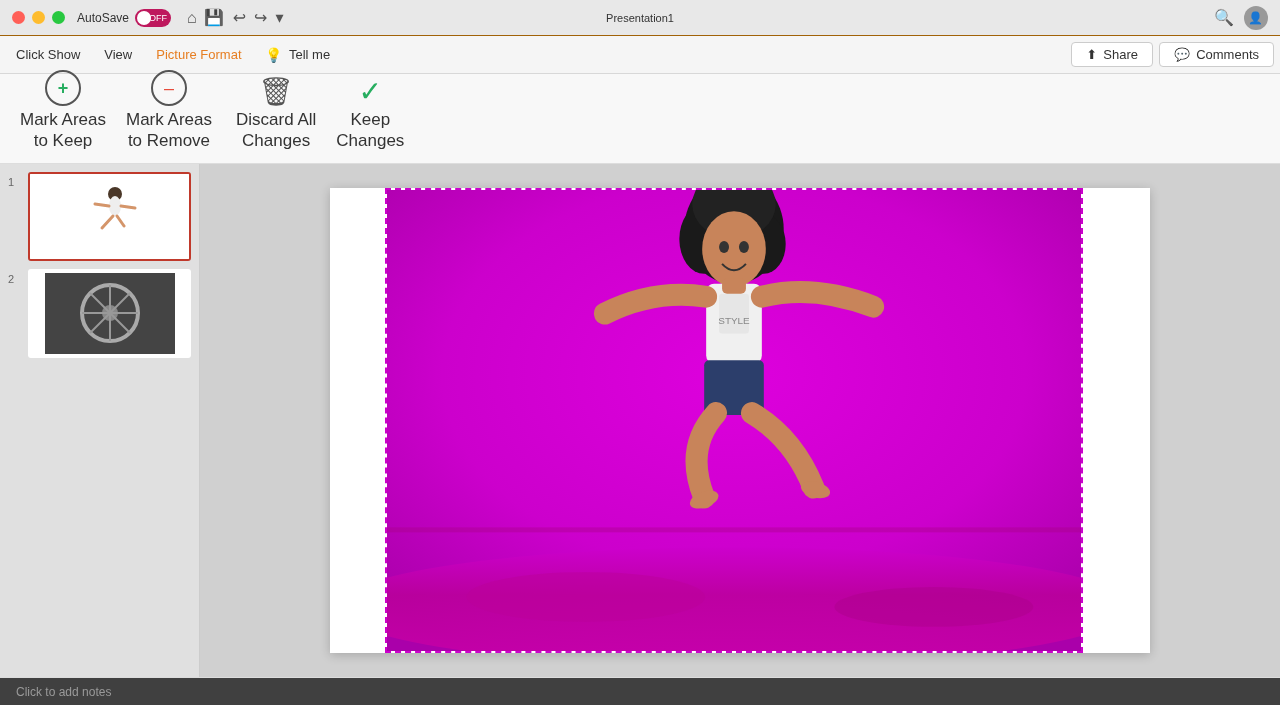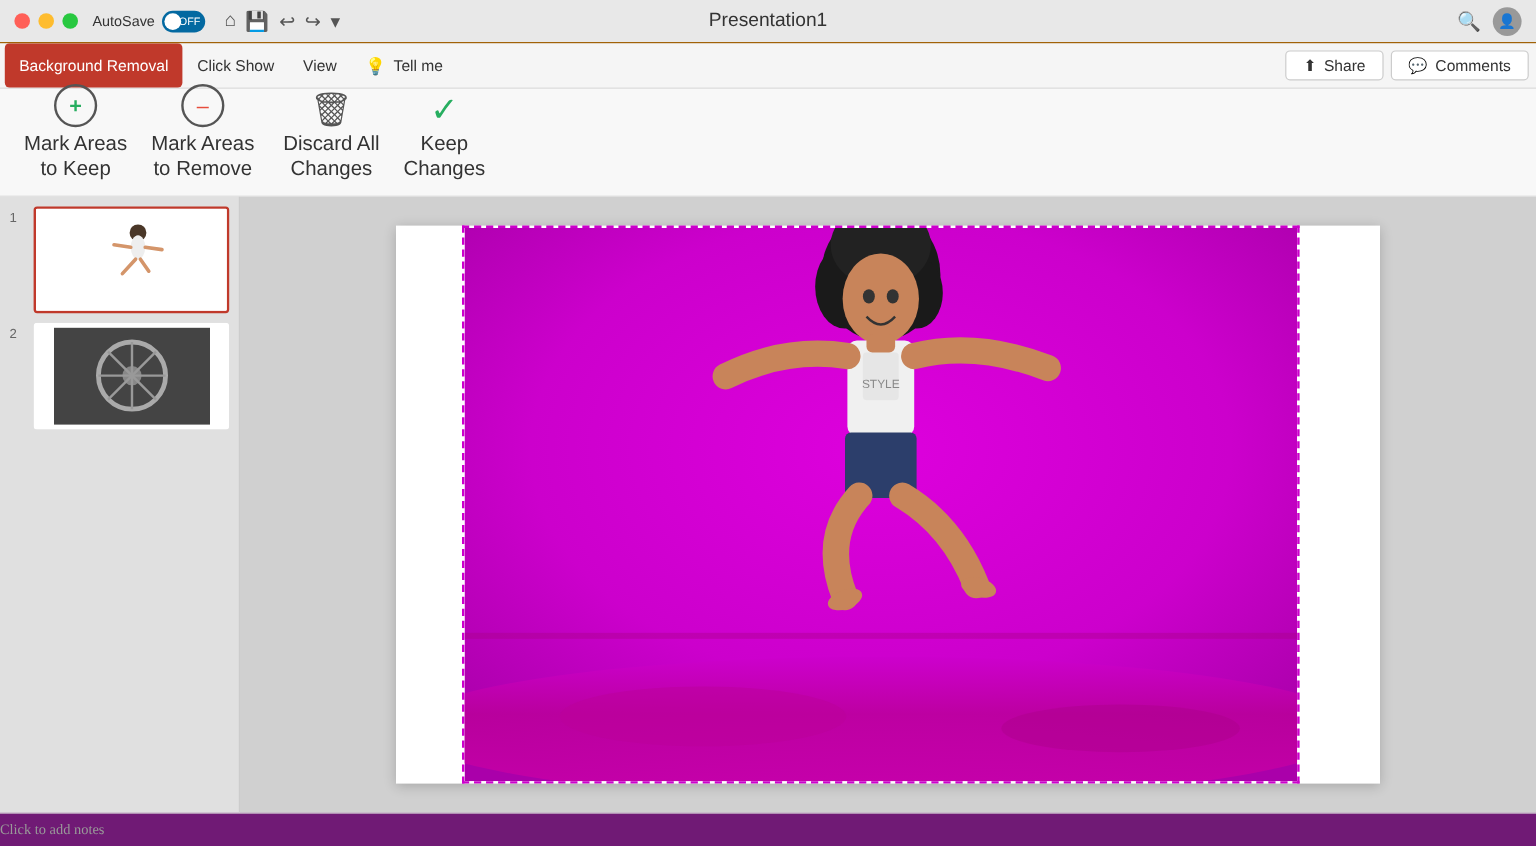--- a/index.html
+++ b/index.html
@@ -31,21 +31,21 @@
     .btn-maximize { background: #28c840; }
     .autosave {
       display: flex;
       align-items: center;
       gap: 6px;
       margin-left: 12px;
       font-size: 12px;
       color: #333;
     }
     .toggle-switch {
-      background: #0369a1;
+      background: #be185d;
       border-radius: 10px;
       width: 36px;
       height: 18px;
       display: flex;
       align-items: center;
       padding: 2px;
       position: relative;
     }
     .toggle-label {
       font-size: 9px;
@@ -68,21 +68,21 @@
     }
     .toolbar-icon {
       font-size: 16px;
       color: #555;
       cursor: pointer;
     }
     .title-center {
       position: absolute;
       left: 50%;
       transform: translateX(-50%);
-      font-size: 16px;
+      font-size: 11px;
       font-weight: 500;
       color: #333;
     }
     .title-bar-right {
       margin-left: auto;
       display: flex;
       align-items: center;
       gap: 10px;
     }
     .search-icon-btn {
@@ -256,28 +256,27 @@
       top: 0;
       width: 698px;
       height: 465px;
       border: 2px dashed #cc00cc;
       overflow: hidden;
     }
 
     
     .notes-area {
       height: 28px;
-      background: #701a75;
+      background: #404040;
       border-top: 1px solid #ddd;
       display: flex;
       align-items: center;
-      padding: 0 0;
+      padding: 0 16px;
       font-size: 12px;
       color: #999;
-      font-family: Liberation Serif, serif;
     }
 
     
     .home-icon { font-size: 16px; }
 
     
     .tell-me {
       display: flex;
       align-items: center;
       gap: 6px;
@@ -341,28 +340,28 @@
   <div class="title-center">
     <span>Presentation1</span>
   </div>
   <div class="title-bar-right">
     <span class="search-icon-btn">🔍</span>
     <div class="account-icon">👤</div>
   </div>
 </div>
 
 <div class="menu-bar">
-  <div class="menu-item active">
-    <span>Background Removal</span>
-  </div>
   <div class="menu-item">
     <span>Click Show</span>
   </div>
   <div class="menu-item">
     <span>View</span>
+  </div>
+  <div class="menu-item orange">
+    <span>Picture Format</span>
   </div>
   <div class="menu-item tell-me">
     <span class="lightbulb">💡</span>
     <span>Tell me</span>
   </div>
   <div class="menu-bar-right">
     <button class="share-btn">
       <span>⬆</span>
       <span>Share</span>
     </button>

